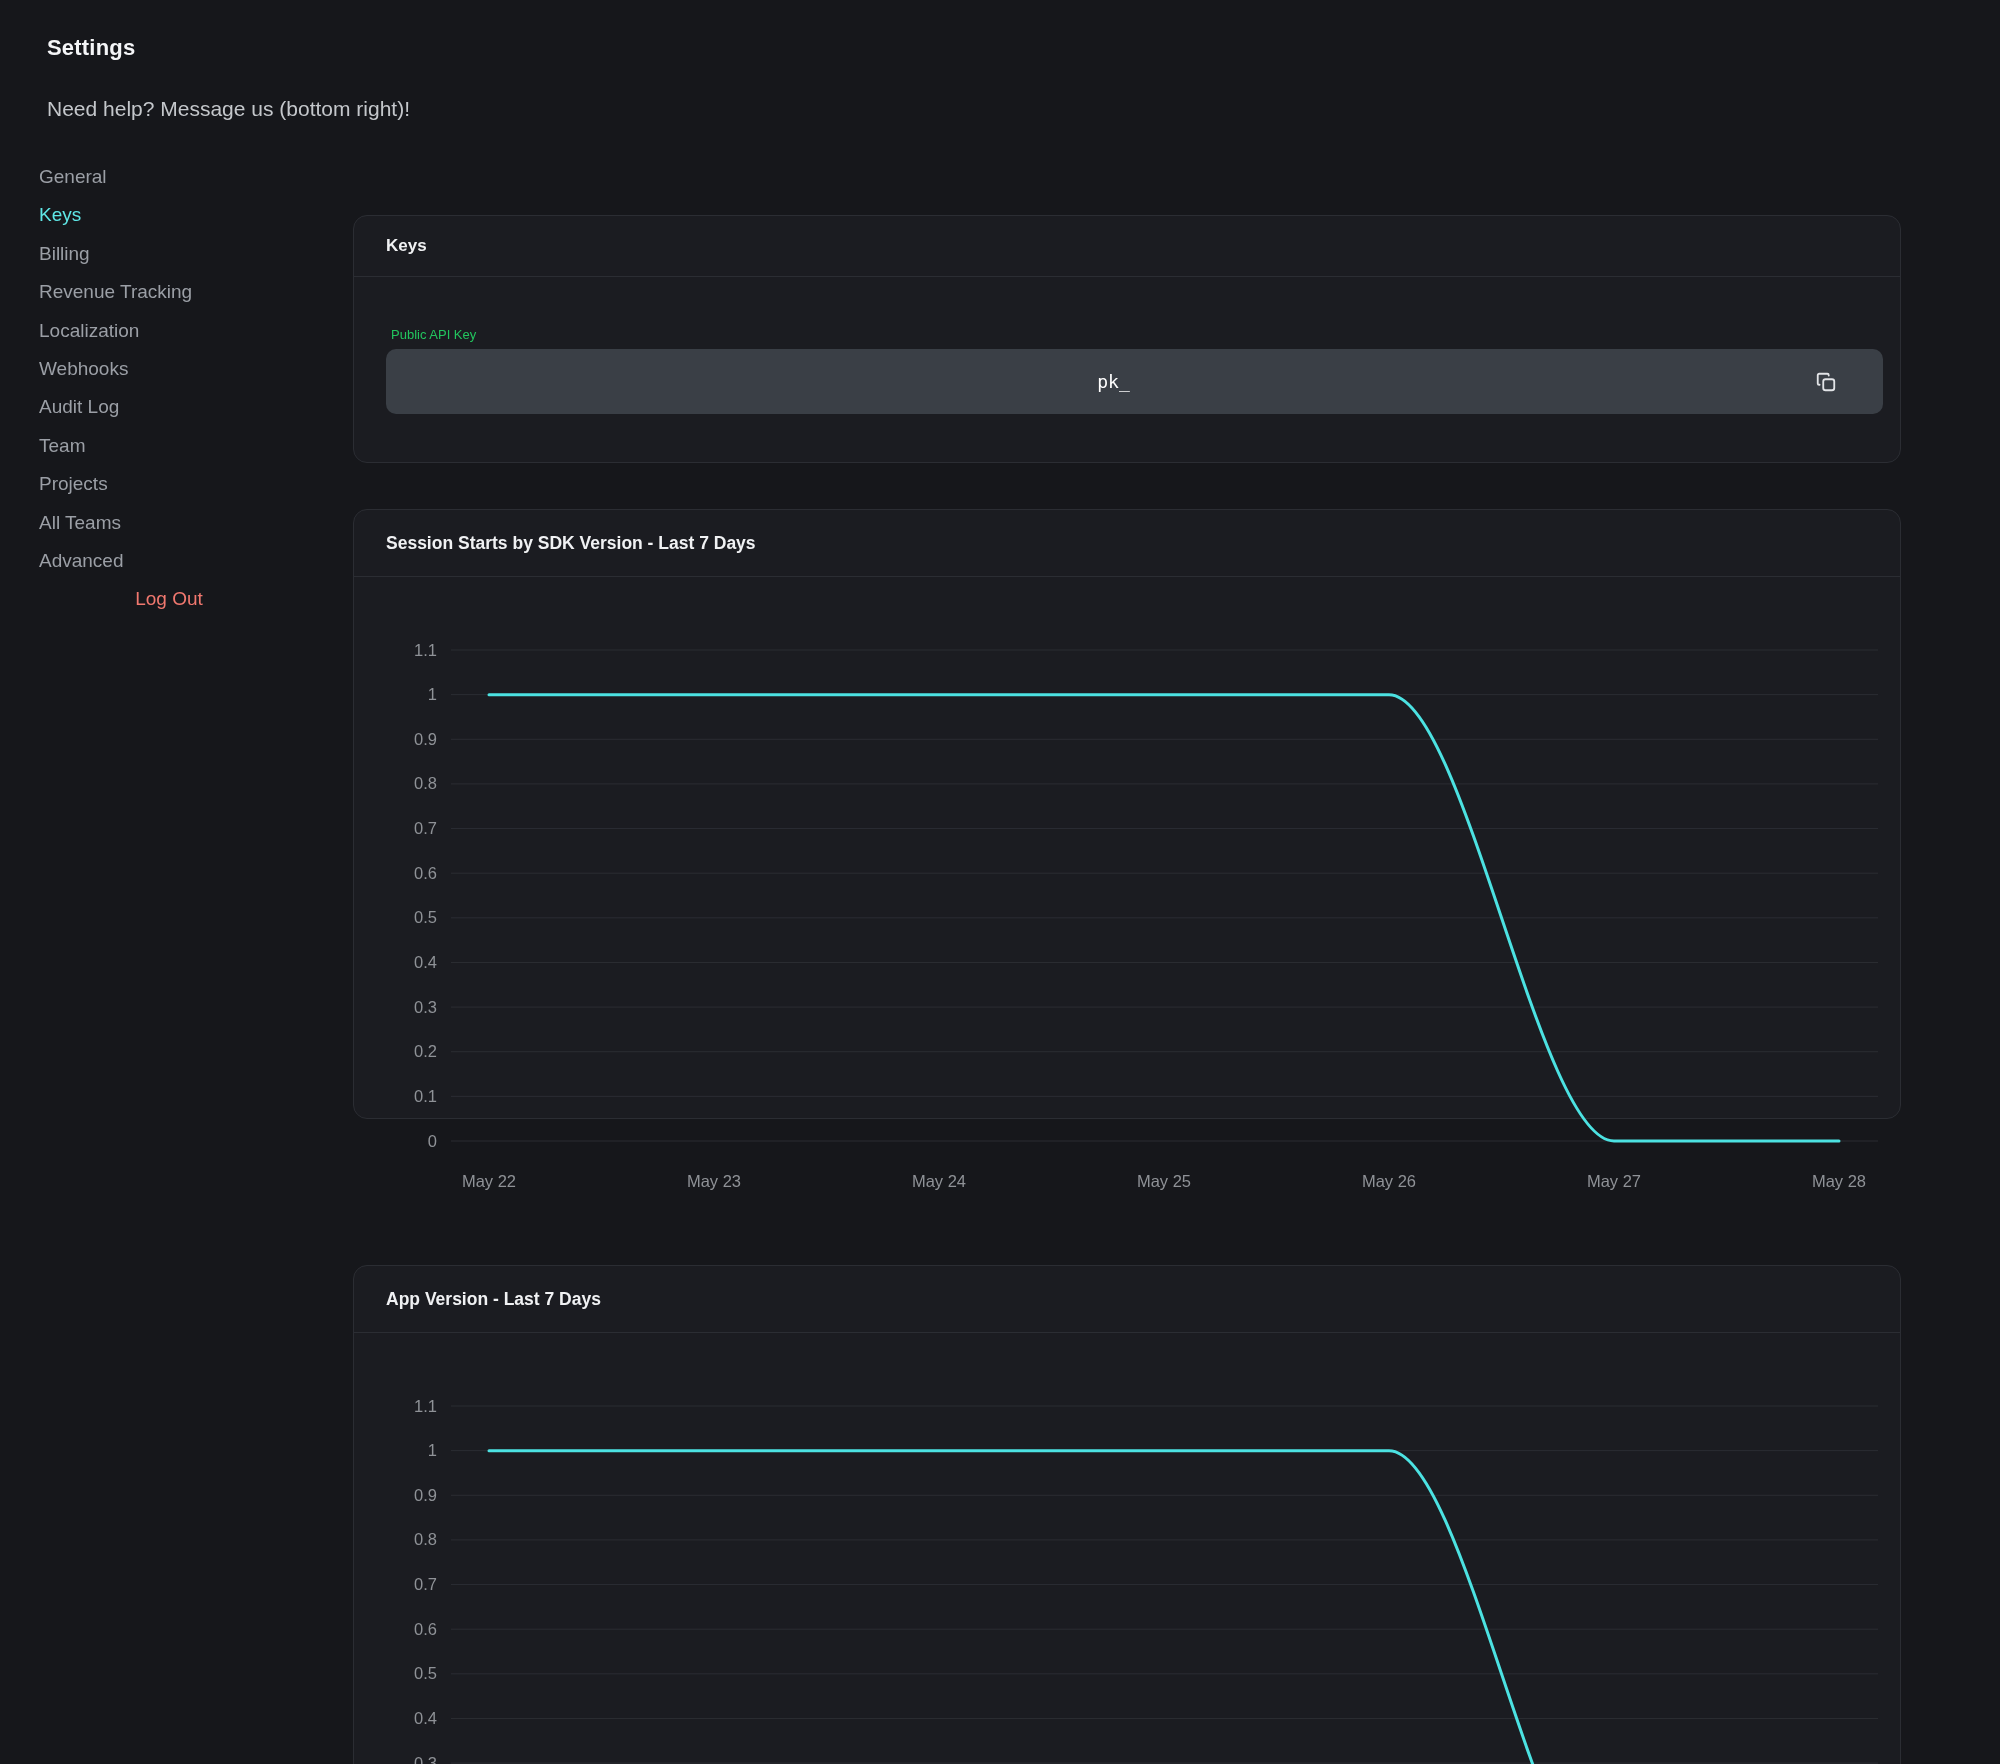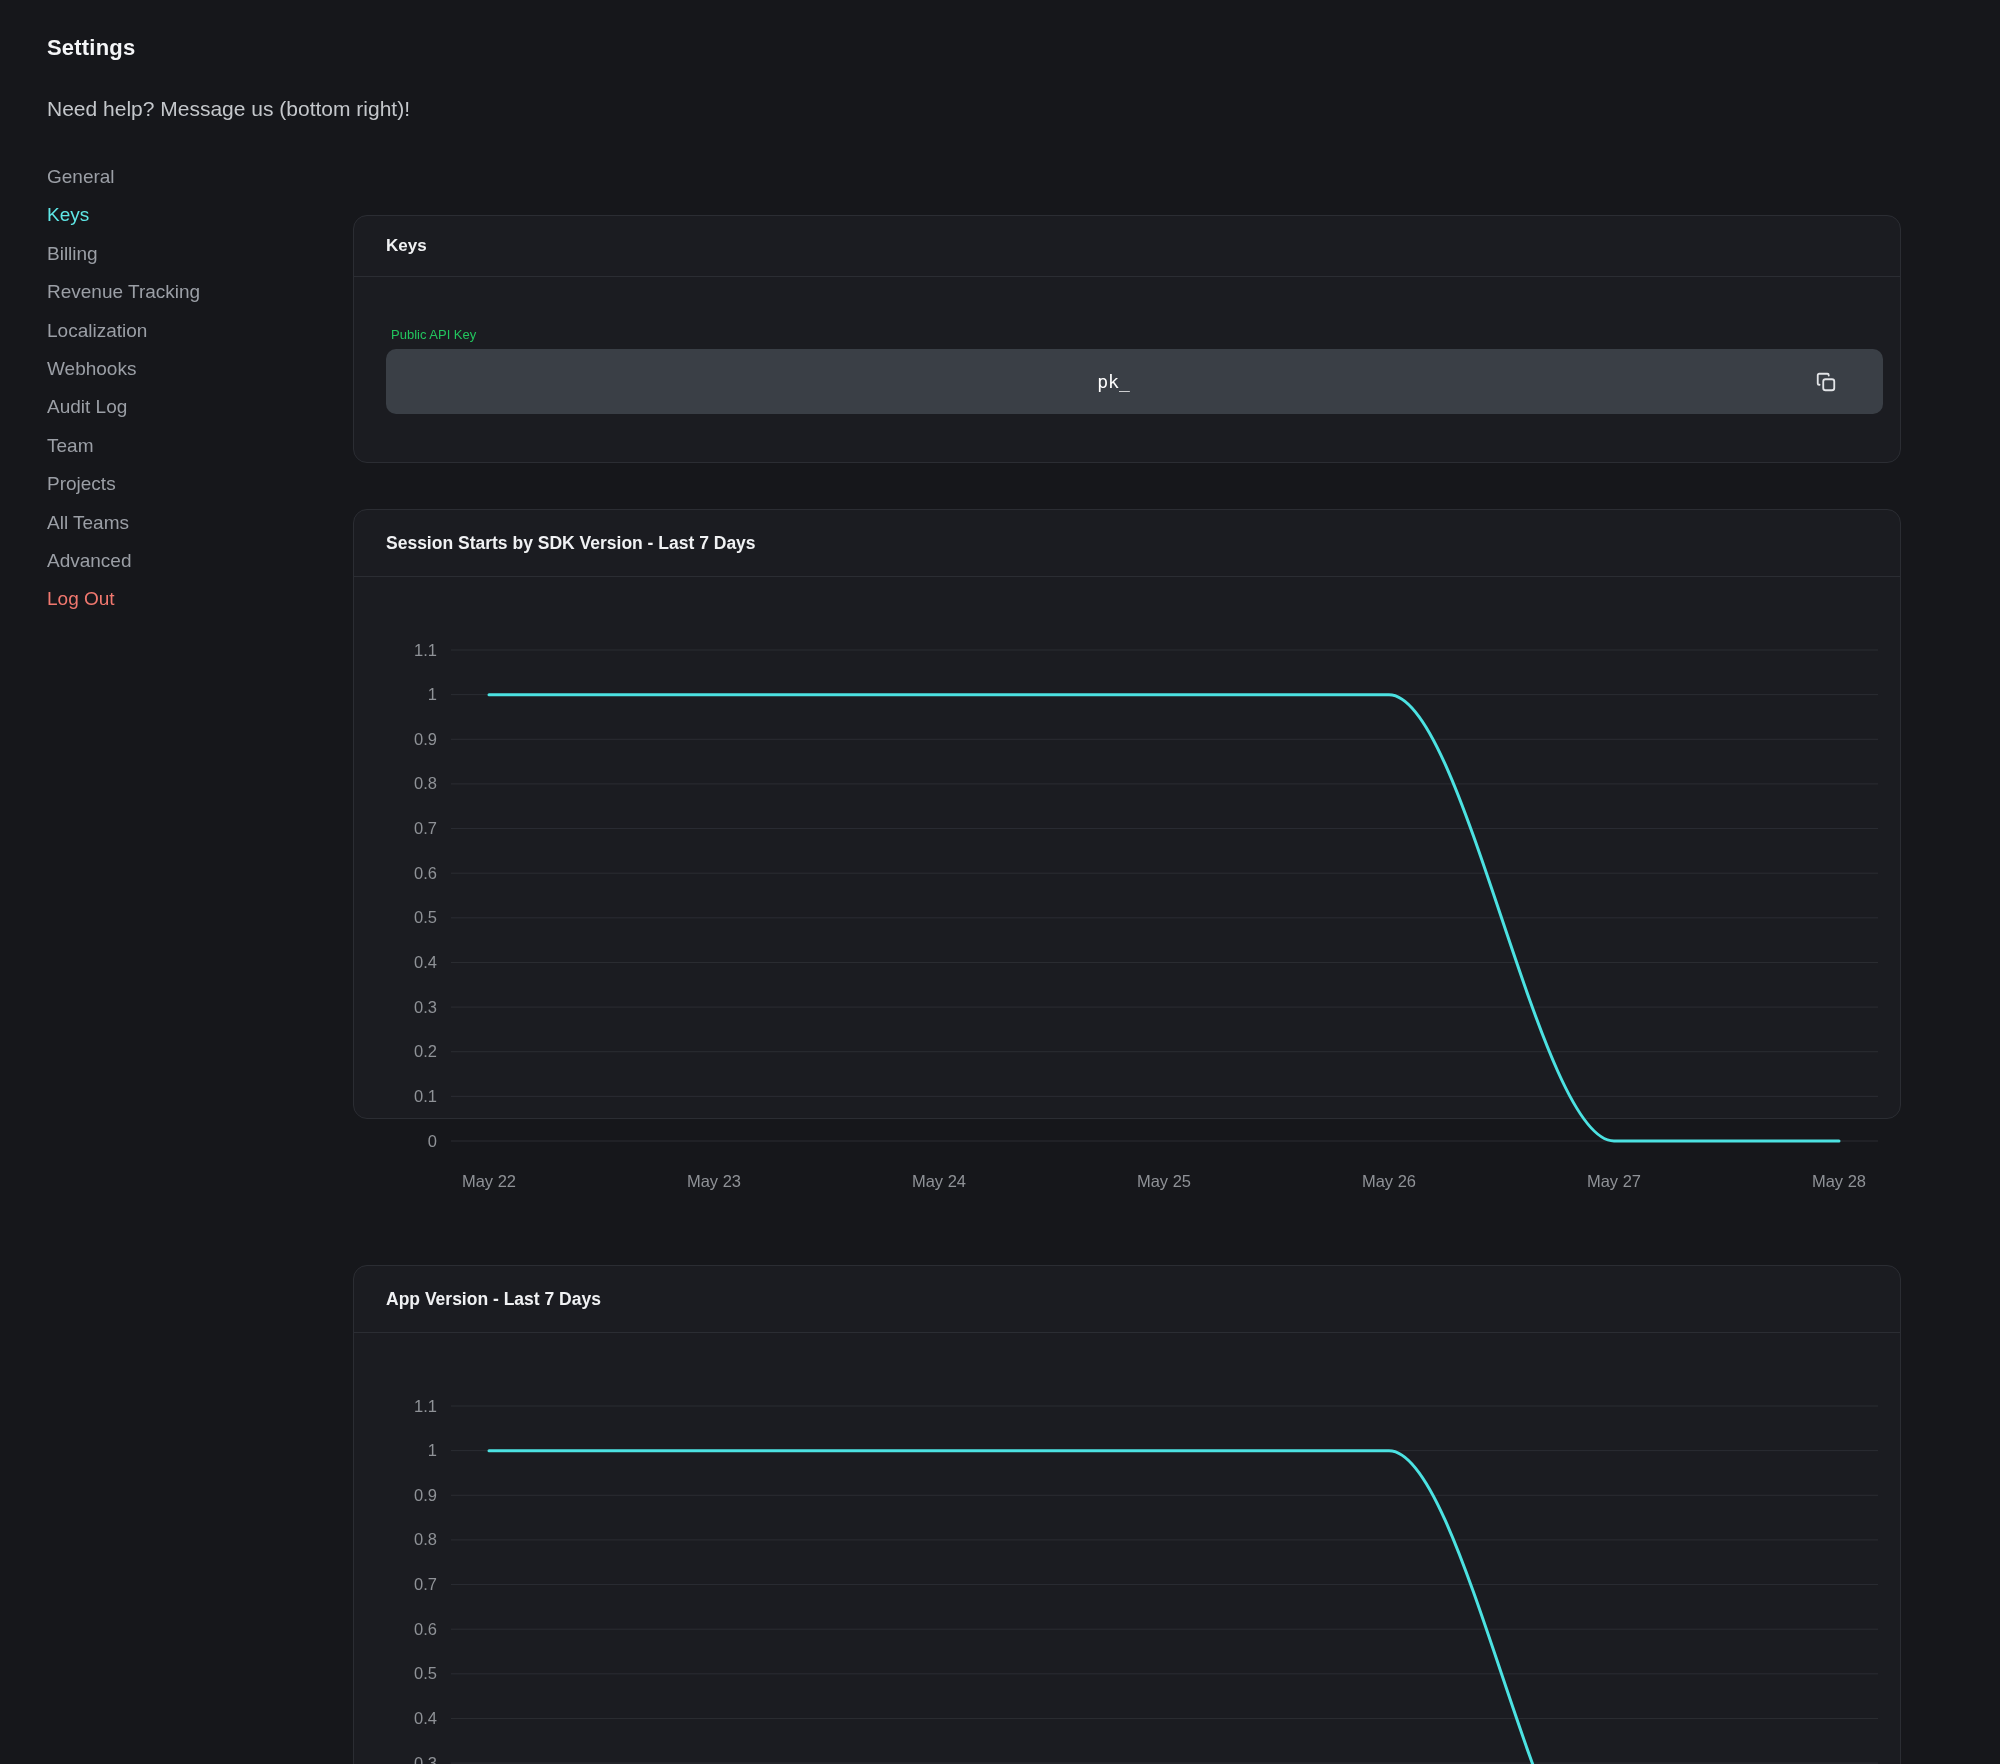--- a/index.html
+++ b/index.html
@@ -16,27 +16,27 @@
   .page-title {
     position:absolute; left:47px; top:35px;
     font-size:22px; font-weight:700; letter-spacing:.2px; color:#f4f5f7;
   }
   .page-subtitle {
     position:absolute; left:47px; top:97px;
     font-size:21px; color:#c4c7cb;
   }
 
   
-  .sidebar { position:absolute; left:47px; top:167px; width:260px; }
+  .sidebar { position:absolute; left:39px; top:167px; width:260px; }
   .sidebar-item {
     height:38.4px; font-size:19px; line-height:19px;
     color:#9b9fa6; cursor:pointer; white-space:nowrap;
   }
   .sidebar-item.active { color:#5fe7e7; }
-  .sidebar-item.danger { color:#f1786f; }
+  .sidebar-item.danger { color:#f1786f;text-align:center; }
 
   
   .card {
     position:absolute; left:353px; width:1548px;
     background:#1b1c21;
     border:1px solid #2b2d33;
     border-radius:14px;
   }
   .card-header {
     height:61px; display:flex; align-items:center;

